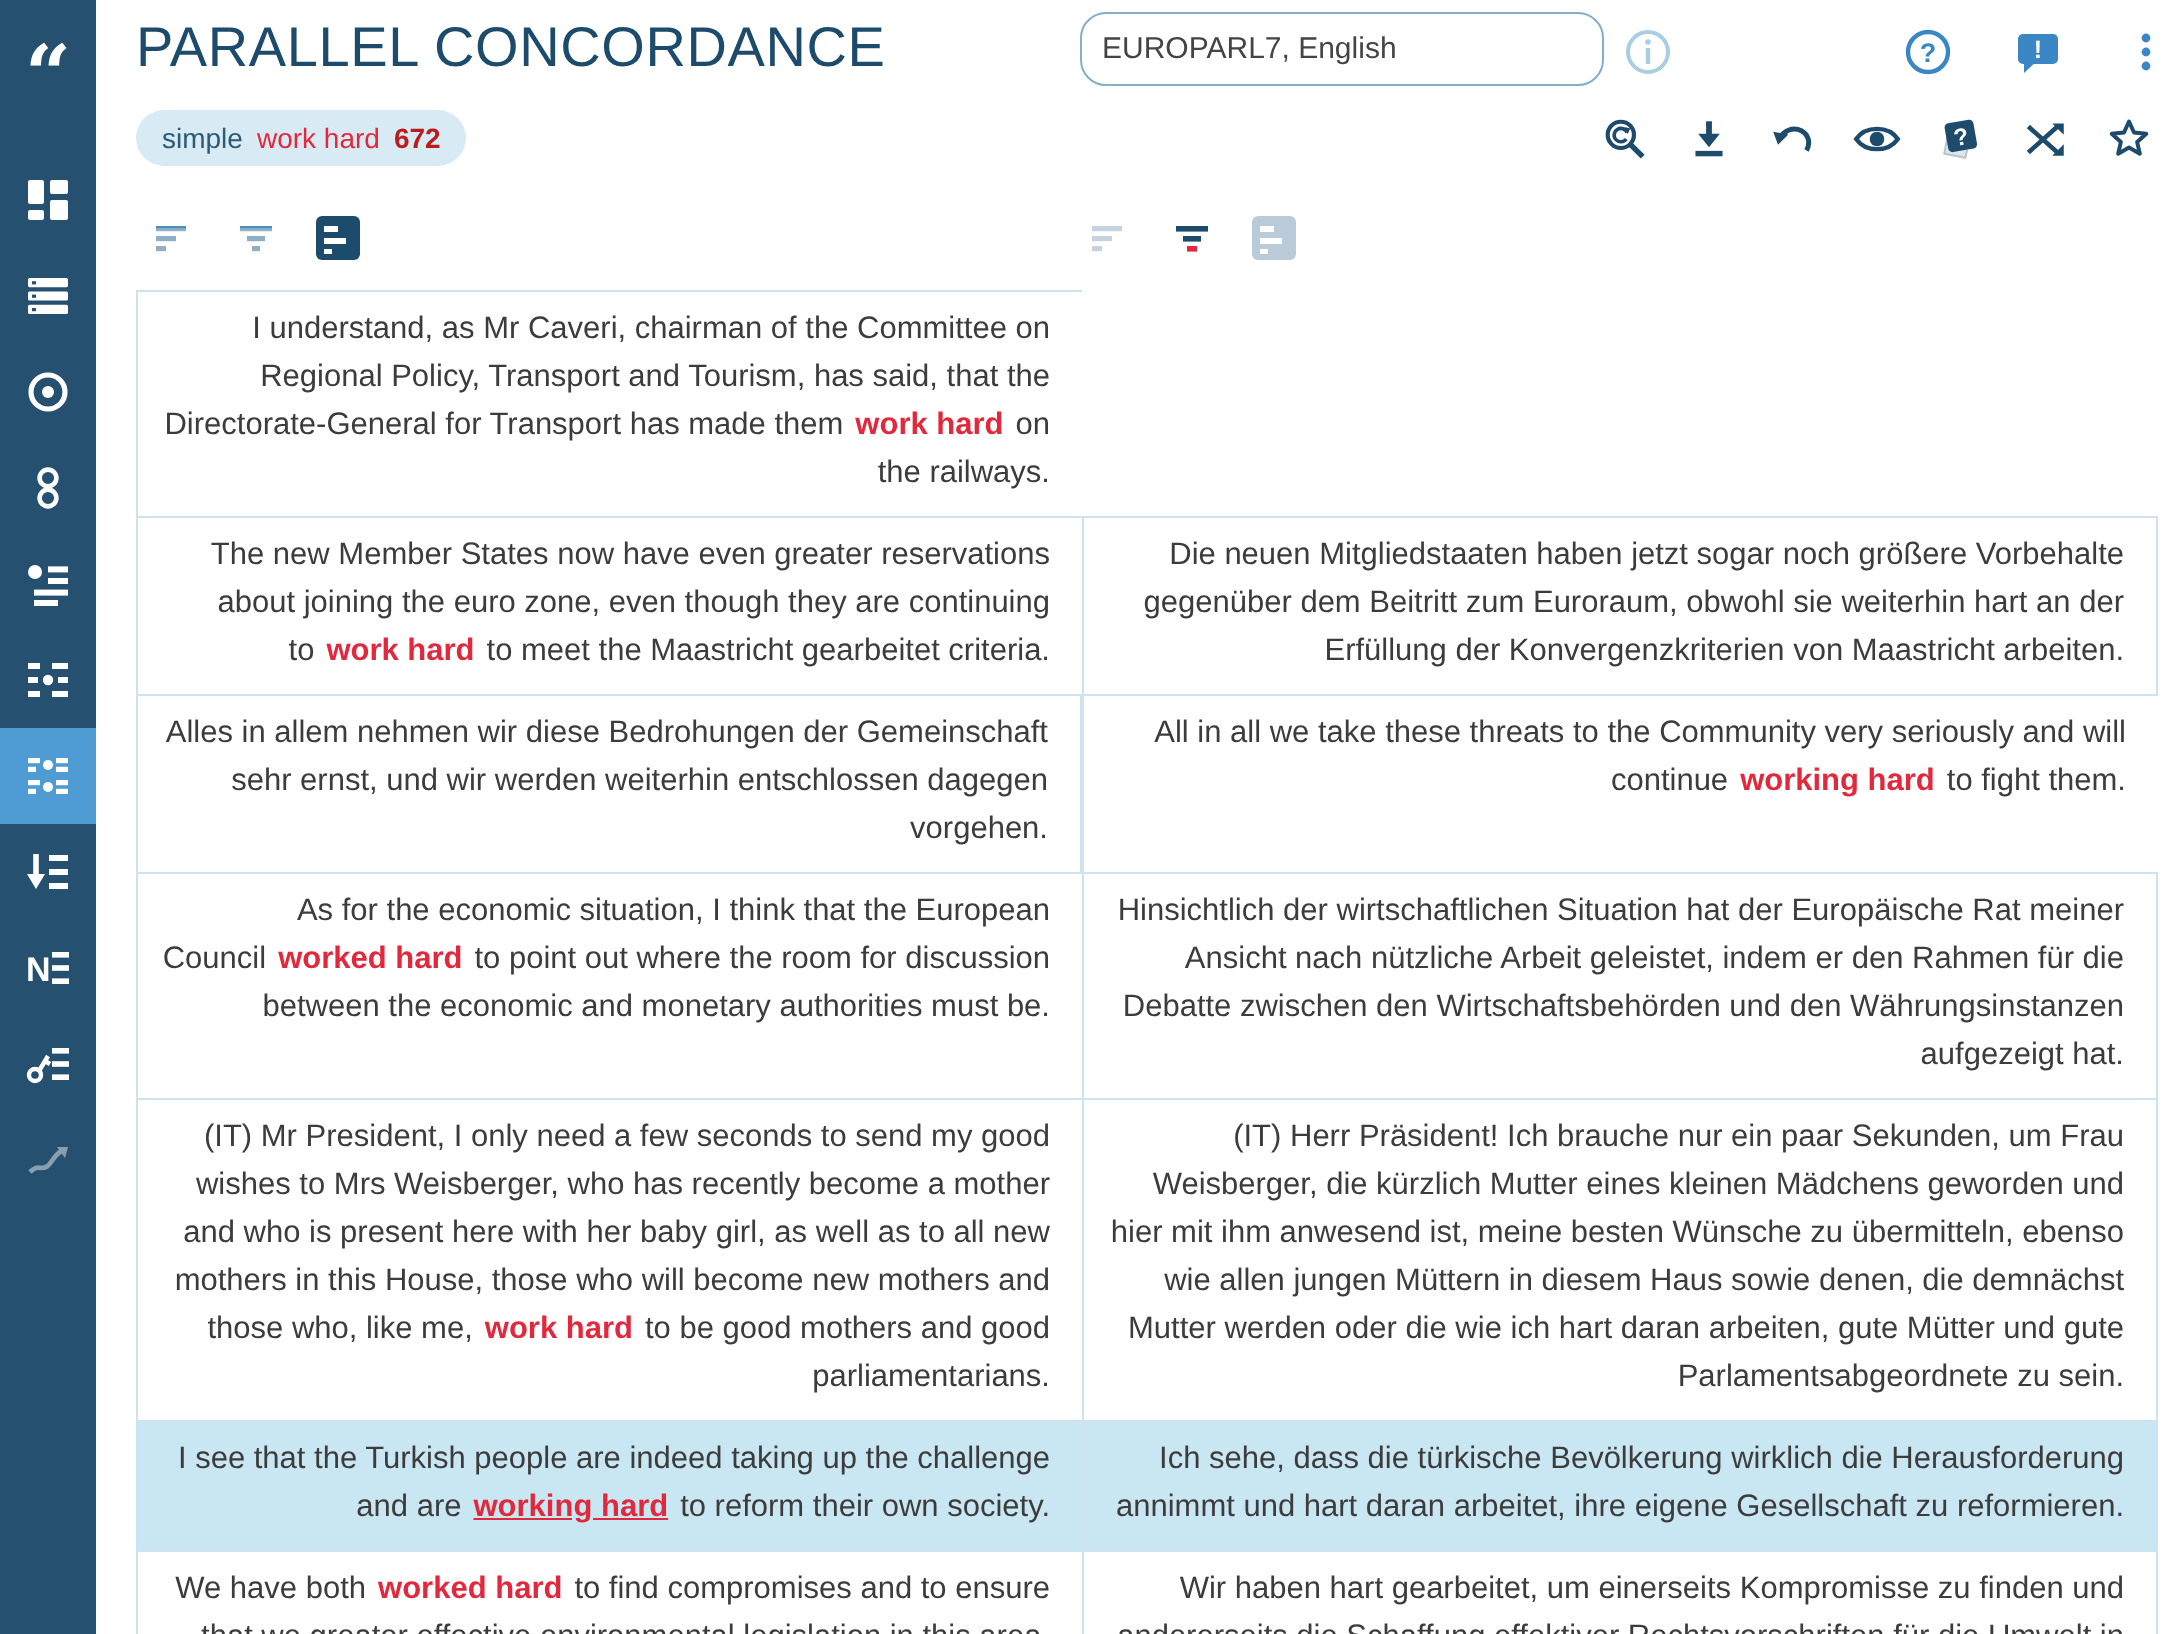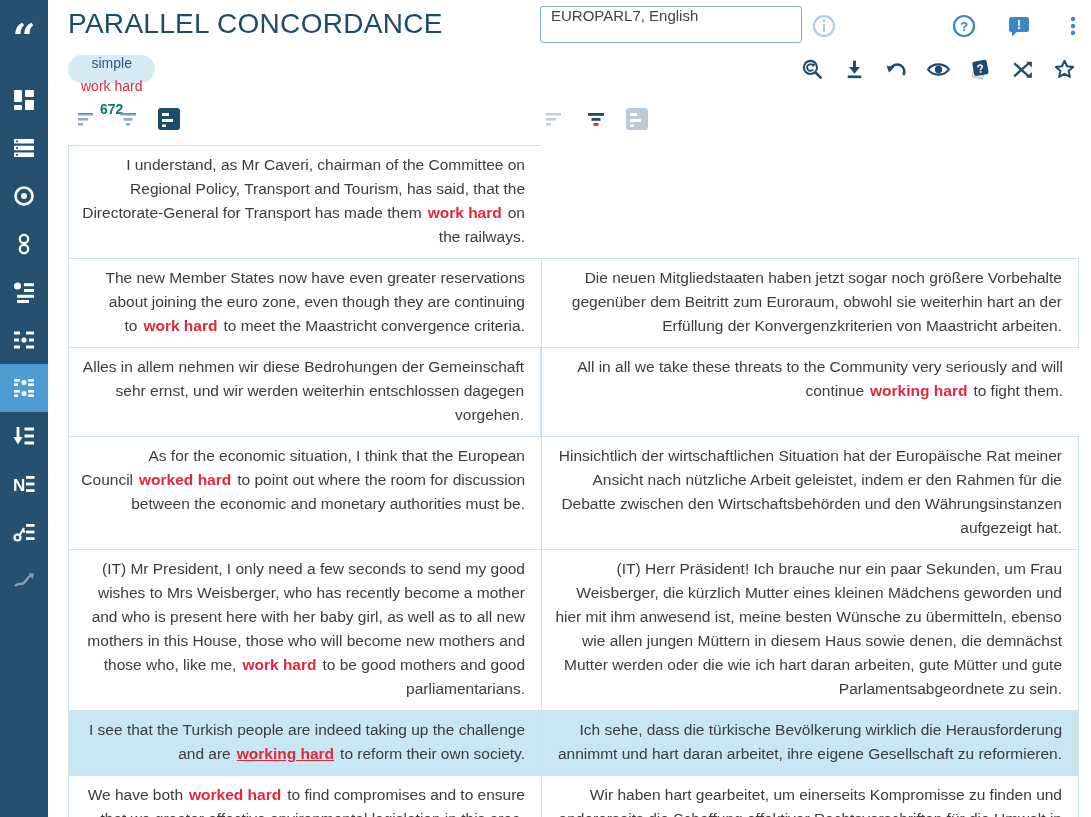--- a/index.html
+++ b/index.html
@@ -29,36 +29,36 @@
   .nav-item.active{background:var(--active);}
   .nav-item.disabled{opacity:.45;}
 
   
   .main{flex:1;position:relative;background:#fff;}
 
   .header-row{position:relative;height:52px;}
   .page-title{position:absolute;left:20px;top:8px;font-size:28px;font-weight:500;
     color:var(--navy);letter-spacing:.3px;}
   .corpus-box{position:absolute;left:492px;top:6px;width:262px;height:37px;
-    border:1px solid #85aec9;border-radius:3px;display:flex;
+    border:1px solid #85aec9;border-radius:13px;display:flex;align-items:center;
     padding:0 10px;font-size:15px;color:#444;background:#fff;cursor:pointer;}
   .hdr-icon{position:absolute;top:13px;width:26px;height:26px;display:flex;
     align-items:center;justify-content:center;cursor:pointer;}
   .hdr-icon.info{left:763px;}
   .hdr-icon.help{left:903px;}
   .hdr-icon.feedback{left:958px;}
   .hdr-icon.kebab{left:1012px;}
 
   .second-row{position:relative;height:44px;}
   .chip{position:absolute;left:20px;top:3px;height:28px;background:var(--chipbg);
     border-radius:14px;display:flex;align-items:center;gap:7px;padding:0 13px;
-    font-size:14px;cursor:pointer;flex-direction:column;}
+    font-size:14px;cursor:pointer;}
   .chip .mode{color:#2c5a77;}
   .chip .q{color:var(--red);}
-  .chip .hits{color:#0f766e;font-weight:bold;}
+  .chip .hits{color:#b91c1c;font-weight:bold;}
   .toolbar{position:absolute;right:14px;top:4px;display:flex;gap:16px;}
   .tool{width:26px;height:26px;display:flex;align-items:center;justify-content:center;cursor:pointer;}
 
   .colhead-row{position:relative;height:49px;}
   .col-tools{position:absolute;top:11px;display:flex;gap:17px;}
   .col-tools.left{left:27px;}
   .col-tools.right{left:495px;}
   .ctool{width:24px;height:24px;display:flex;align-items:center;justify-content:center;cursor:pointer;}
 
   
@@ -396,21 +396,21 @@
         </div>
       </div>
     </div>
 
     <div class="table">
   <div class="crow">
     <div class="cell l"><span class="pre">I understand, as Mr Caveri, chairman of the Committee on Regional Policy, Transport and Tourism, has said, that the Directorate-General for Transport has made them</span><span class="kwic">work hard</span><span class="post">on the railways.</span></div>
   </div>
 
   <div class="crow">
-    <div class="cell l"><span class="pre">The new Member States now have even greater reservations about joining the euro zone, even though they are continuing to</span><span class="kwic">work hard</span><span class="post">to meet the Maastricht convergence criteria.</span></div>
+    <div class="cell l"><span class="pre">The new Member States now have even greater reservations about joining the euro zone, even though they are continuing to</span><span class="kwic">work hard</span><span class="post">to meet the Maastricht gearbeitet criteria.</span></div>
     <div class="cell r"><span class="right-text">Die neuen Mitgliedstaaten haben jetzt sogar noch größere Vorbehalte gegenüber dem Beitritt zum Euroraum, obwohl sie weiterhin hart an der Erfüllung der Konvergenzkriterien von Maastricht arbeiten.</span></div>
   </div>
 
   <div class="crow">
     <div class="cell r"><span class="right-text">Alles in allem nehmen wir diese Bedrohungen der Gemeinschaft sehr ernst, und wir werden weiterhin entschlossen dagegen vorgehen.</span></div>
     <div class="cell l"><span class="pre">All in all we take these threats to the Community very seriously and will continue</span><span class="kwic">working hard</span><span class="post">to fight them.</span></div>
   </div>
 
   <div class="crow">
     <div class="cell l"><span class="pre">As for the economic situation, I think that the European Council</span><span class="kwic">worked hard</span><span class="post">to point out where the room for discussion between the economic and monetary authorities must be.</span></div>

